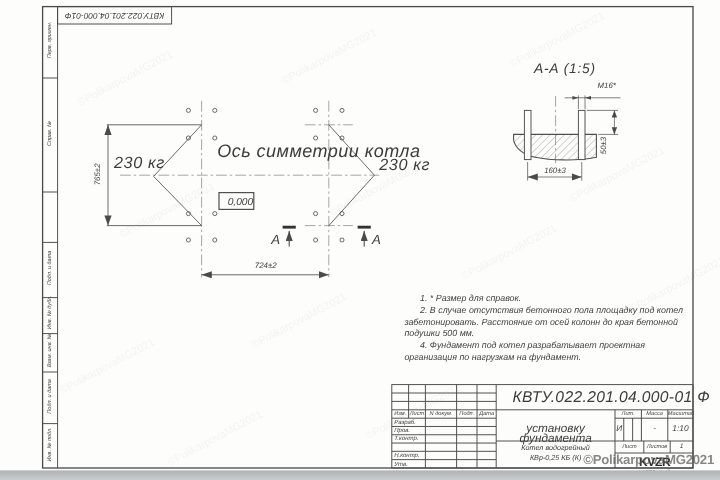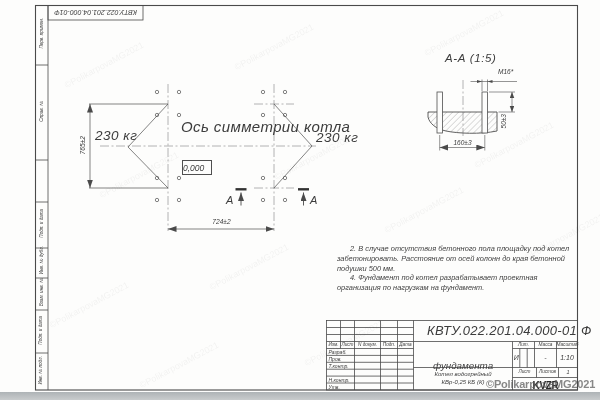--- a/index.html
+++ b/index.html
@@ -9,21 +9,21 @@
      color:#3c3c3c;white-space:nowrap;line-height:1;}
   .c{text-align:center;}
   .rot90{transform:rotate(-90deg);transform-origin:center center;}
   .rot180{transform:rotate(180deg);transform-origin:center center;}
   .wm-tile{position:absolute;font-style:normal;color:#000;opacity:0.045;
            transform:rotate(-28deg);font-size:9px;white-space:nowrap;}
   #notes{position:absolute;left:337px;top:244px;width:244px;}
   #notes p{margin:0;font-style:italic;font-size:7.4px;line-height:1.32;
            text-indent:13px;color:#3f3f3f;}
   #elev-box{position:absolute;left:182px;top:160px;width:28px;height:13px;
-            border:0.8px solid #4f4f4f;display:flex;align-items:center;justify-content:flex-start;
+            border:0.8px solid #4f4f4f;display:flex;align-items:center;justify-content:flex-end;
             font-style:italic;font-size:8.5px;color:#3c3c3c;background:#fdfdfc;}
   #logo{position:absolute;left:514px;top:378px;width:63px;height:12px;
         display:flex;align-items:center;gap:1.5px;flex-direction:column;}
   #logo .kvzr{font-weight:bold;font-size:10px;color:#2a2a2a;letter-spacing:-0.3px;font-style:normal;}
   #logo .sub{display:flex;flex-direction:column;justify-content:center;}
   #logo .sub span{font-size:4.2px;color:#444;font-style:normal;line-height:1.15;white-space:nowrap;}
   #bottom-strip{position:absolute;left:0;top:392px;width:600px;height:8px;
                 background:linear-gradient(#aeb3b6,#c9cccd);}
   svg{position:absolute;left:0;top:0;}
 </style>
@@ -198,38 +198,40 @@
   <div class="t c" style="left:206px;top:218.5px;width:31px;font-size:6.6px;">724±2</div>
   <div class="t" style="left:226px;top:195px;font-size:11px;">А</div>
   <div class="t" style="left:310px;top:195px;font-size:11px;">А</div>
 
   <div class="t" style="left:445px;top:53px;font-size:11.5px;letter-spacing:0.6px;">А-А (1:5)</div>
   <div class="t" style="left:498px;top:69px;font-size:6.5px;">М16*</div>
   <div class="t c" style="left:447px;top:139.5px;width:31px;font-size:6.5px;">160±3</div>
   <div class="t c rot90" style="left:489px;top:118px;width:30px;font-size:6.5px;">50±3</div>
 
   <div id="notes">
+    <p>1. * Размер для справок.</p>
     <p>2. В случае отсутствия бетонного пола площадку под котел забетонировать. Расстояние от осей колонн до края бетонной подушки 500 мм.</p>
     <p>4. Фундамент под котел разрабатывает проектная организация по нагрузкам на фундамент.</p>
   </div>
 
   <div class="t c" style="left:414px;top:324px;width:163px;font-size:13px;letter-spacing:0.3px;margin-left:13px;">КВТУ.022.201.04.000-01 Ф</div>
 
   <div class="t c" style="left:326.5px;top:343px;width:14px;font-size:4.7px;">Изм.</div>
   <div class="t c" style="left:340.5px;top:343px;width:14px;font-size:4.7px;">Лист</div>
   <div class="t c" style="left:354.5px;top:343px;width:26px;font-size:4.7px;">N докум.</div>
   <div class="t c" style="left:380.5px;top:343px;width:17px;font-size:4.7px;">Подп.</div>
   <div class="t c" style="left:397.5px;top:343px;width:16px;font-size:4.7px;">Дата</div>
 
   <div class="t" style="left:328.5px;top:350px;font-size:5px;">Разраб.</div>
   <div class="t" style="left:328.5px;top:357px;font-size:5px;">Пров.</div>
   <div class="t" style="left:328.5px;top:363.8px;font-size:5px;">Т.контр.</div>
   <div class="t" style="left:328.5px;top:377.6px;font-size:5px;">Н.контр.</div>
   <div class="t" style="left:328.5px;top:384.5px;font-size:5px;">Утв.</div>
 
+  <div class="t c" style="left:413.5px;top:352.8px;width:99px;font-size:9.8px;">установку</div>
   <div class="t c" style="left:413.5px;top:361.4px;width:99px;font-size:9.8px;">фундамента</div>
 
   <div class="t c" style="left:512.5px;top:343px;width:22px;font-size:4.7px;">Лит.</div>
   <div class="t c" style="left:534.5px;top:343px;width:22px;font-size:4.7px;">Масса</div>
   <div class="t c" style="left:556.5px;top:343px;width:21px;font-size:4.7px;">Масштаб</div>
   <div class="t c" style="left:512.5px;top:354px;width:7.3px;font-size:7px;">И</div>
   <div class="t c" style="left:534.5px;top:354px;width:22px;font-size:7px;">-</div>
   <div class="t c" style="left:556.5px;top:354px;width:21px;font-size:7px;">1:10</div>
 
   <div class="t c" style="left:414px;top:371px;width:98px;font-size:6px;">Котел водогрейный</div>

